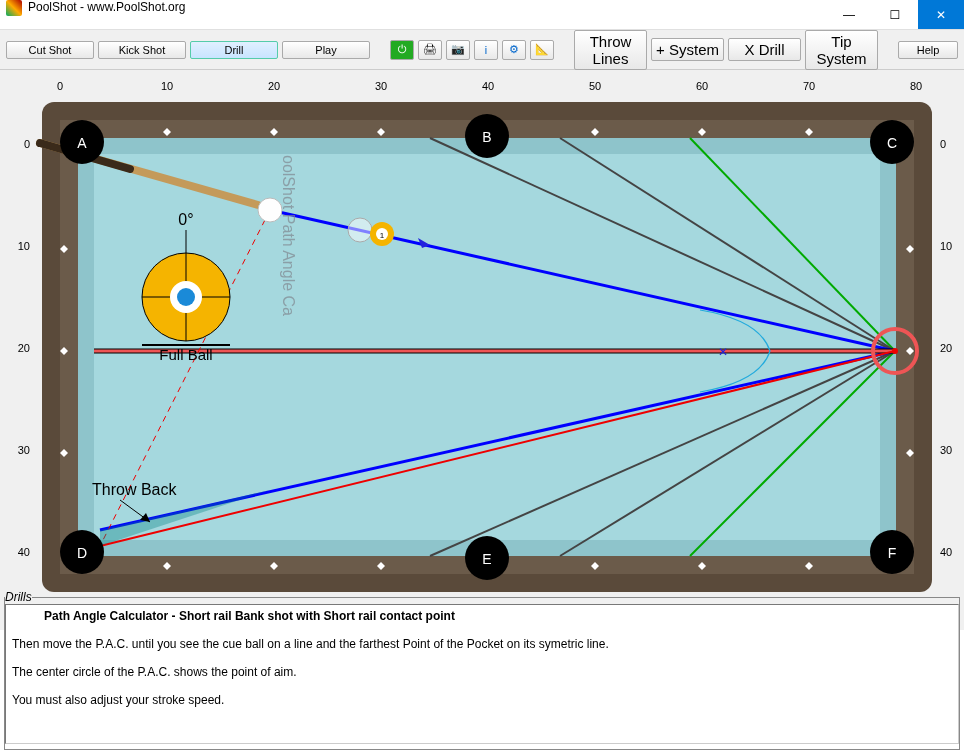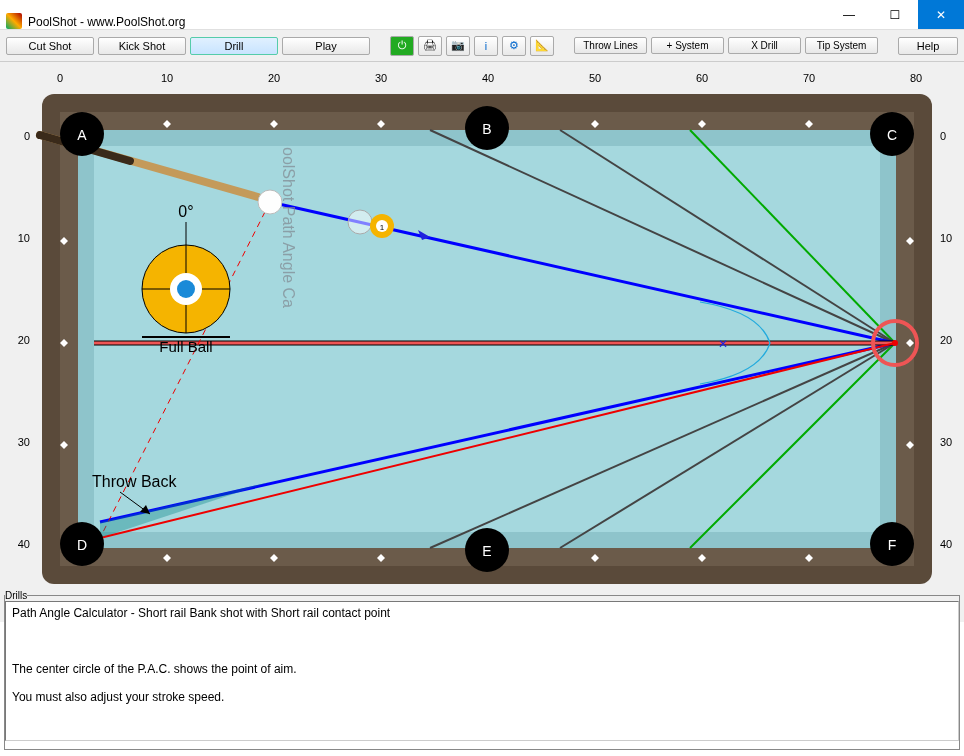--- a/index.html
+++ b/index.html
@@ -1,35 +1,35 @@
 <!DOCTYPE html>
 <html><head>
 <meta charset="utf-8">
 <style>
 * { box-sizing: border-box; margin: 0; padding: 0; }
 body { font-family: "Segoe UI", Arial, sans-serif; font-size: 12px; background: #fff; width: 964px; height: 756px; overflow: hidden; }
-.titlebar { background: #fff; height: 30px; display: flex; align-items: flex-end; border-bottom: 1px solid #e0e0e0; }
+.titlebar { background: #fff; height: 30px; display: flex; align-items: flex-start; border-bottom: 1px solid #e0e0e0; }
 .titlebar .icon { width: 16px; height: 16px; margin: 0 6px; background: linear-gradient(45deg,#0a6,#fa0,#a00); border-radius: 2px; }
 .titlebar .title { flex: 1; }
 .winbtns { display: flex; height: 100%; }
 .winbtn { width: 46px; display: flex; align-items: center; justify-content: center; font-family: sans-serif; }
 .winbtn.close { background: #0078d7; color: #fff; }
-.toolbar { background: #f0f0f0; height: 32px; display: flex; align-items: center; gap: 4px; padding: 0 6px; border-bottom: 1px solid #ccc; }
+.toolbar { background: #f0f0f0; height: 40px; display: flex; align-items: center; gap: 4px; padding: 0 6px; border-bottom: 1px solid #ccc; }
 .tbtn { background: linear-gradient(#fff,#e8e8e8); border: 1px solid #aaa; border-radius: 2px; padding: 2px 0; font-size: 11px; text-align: center; }
 .tbtn.main { width: 88px; }
 .tbtn.active { background: linear-gradient(#e0f0ff,#c8e4ff); border-color: #5ca; }
 .tbtn.icon { width: 24px; height: 20px; padding: 0; display: flex; align-items: center; justify-content: center; }
-.tbtn.sys { width: 73px; font-size: 10px; }
+.tbtn.sys { width: 73px; font-size: 15px; }
 .canvas-area { position: relative; width: 964px; height: 560px; background: #f0f0f0; }
 svg.table { position: absolute; top: 0; left: 0; }
 .drills { position: absolute; top: 590px; left: 4px; right: 4px; bottom: 4px; }
-.drills legend { font-size: 10px; }
+.drills legend { font-size: 12px; font-style: italic; }
 .drills fieldset { border: 1px solid #888; height: 160px; }
 .drills .body { background: #fff; border: 1px inset #ccc; height: 140px; padding: 4px 6px; overflow-y: scroll; }
-.drills .body b { font-weight: normal; }
+.drills .body b { font-weight: bold; margin-left: 32px; }
 </style>
 </head>
 <body>
 
 <div class="titlebar">
   <div class="icon"></div>
   <div class="title">PoolShot - www.PoolShot.org</div>
   <div class="winbtns">
     <div class="winbtn">—</div>
     <div class="winbtn">☐</div>
@@ -198,20 +198,20 @@
   </g>
 </svg>
 </div>
 
 <div class="drills">
   <fieldset>
     <legend>Drills</legend>
     <div class="body">
       <b>Path Angle Calculator - Short rail Bank shot with Short rail contact point</b><br>
       <br>
-      <br>
+      <span>Then move the P.A.C. until you see the cue ball on a line and the farthest Point of the Pocket on its symetric line.</span><br>
       <br>
       <span>The center circle of the P.A.C. shows the point of aim.</span><br>
       <br>
       <span>You must also adjust your stroke speed.</span>
     </div>
   </fieldset>
 </div>
 
 </body></html>

